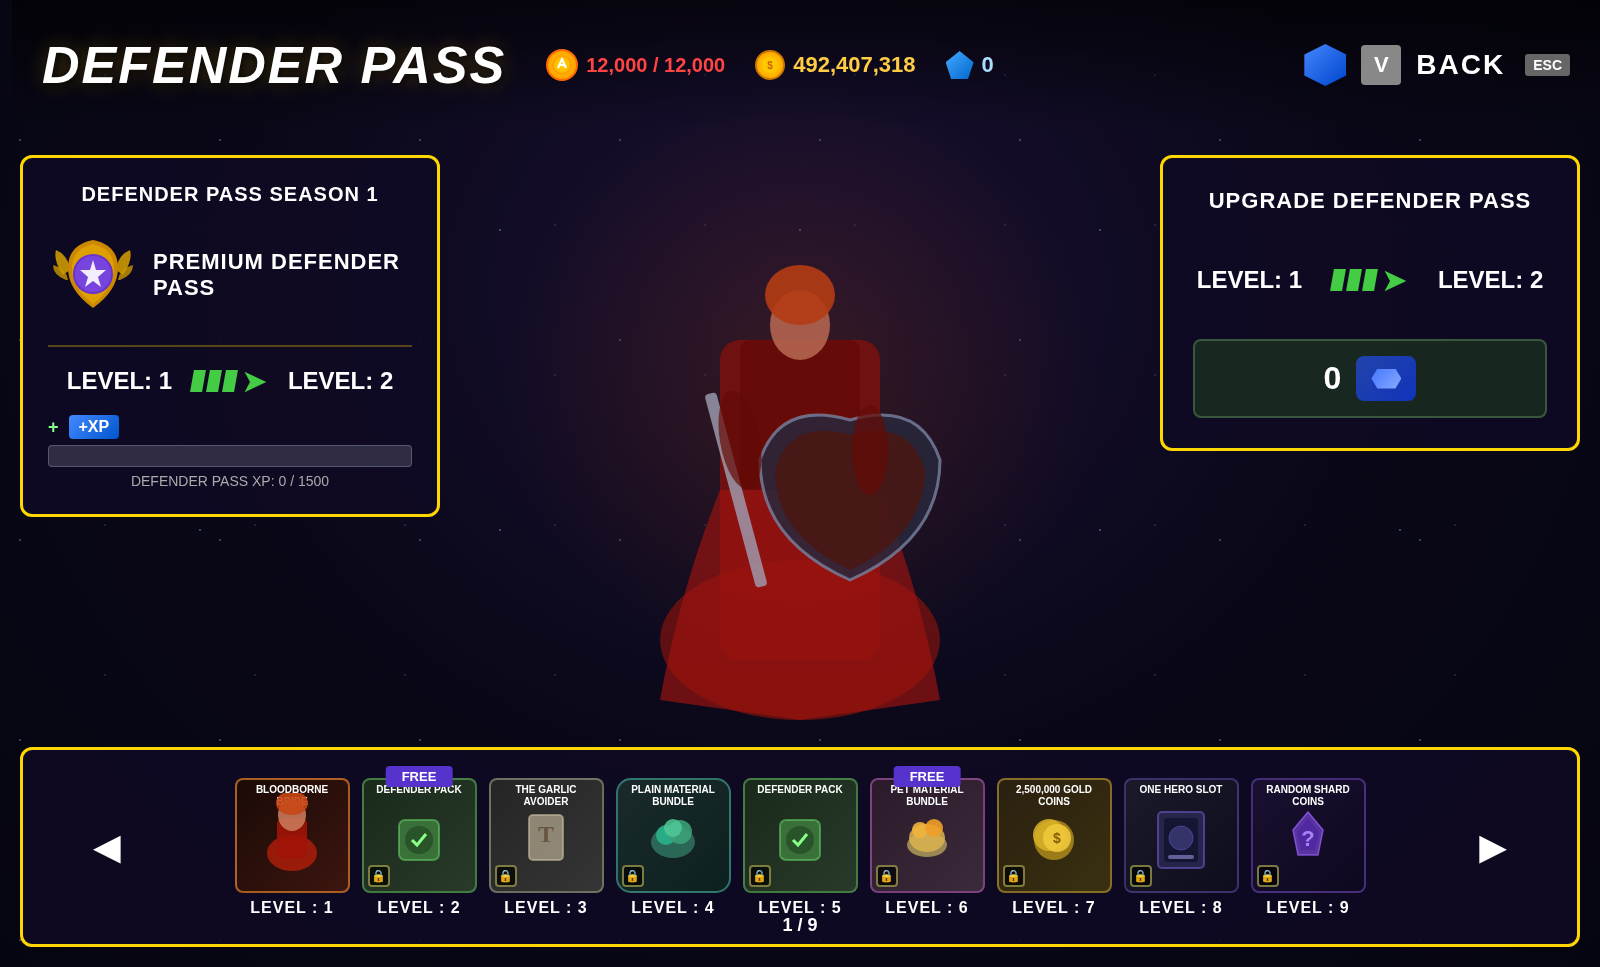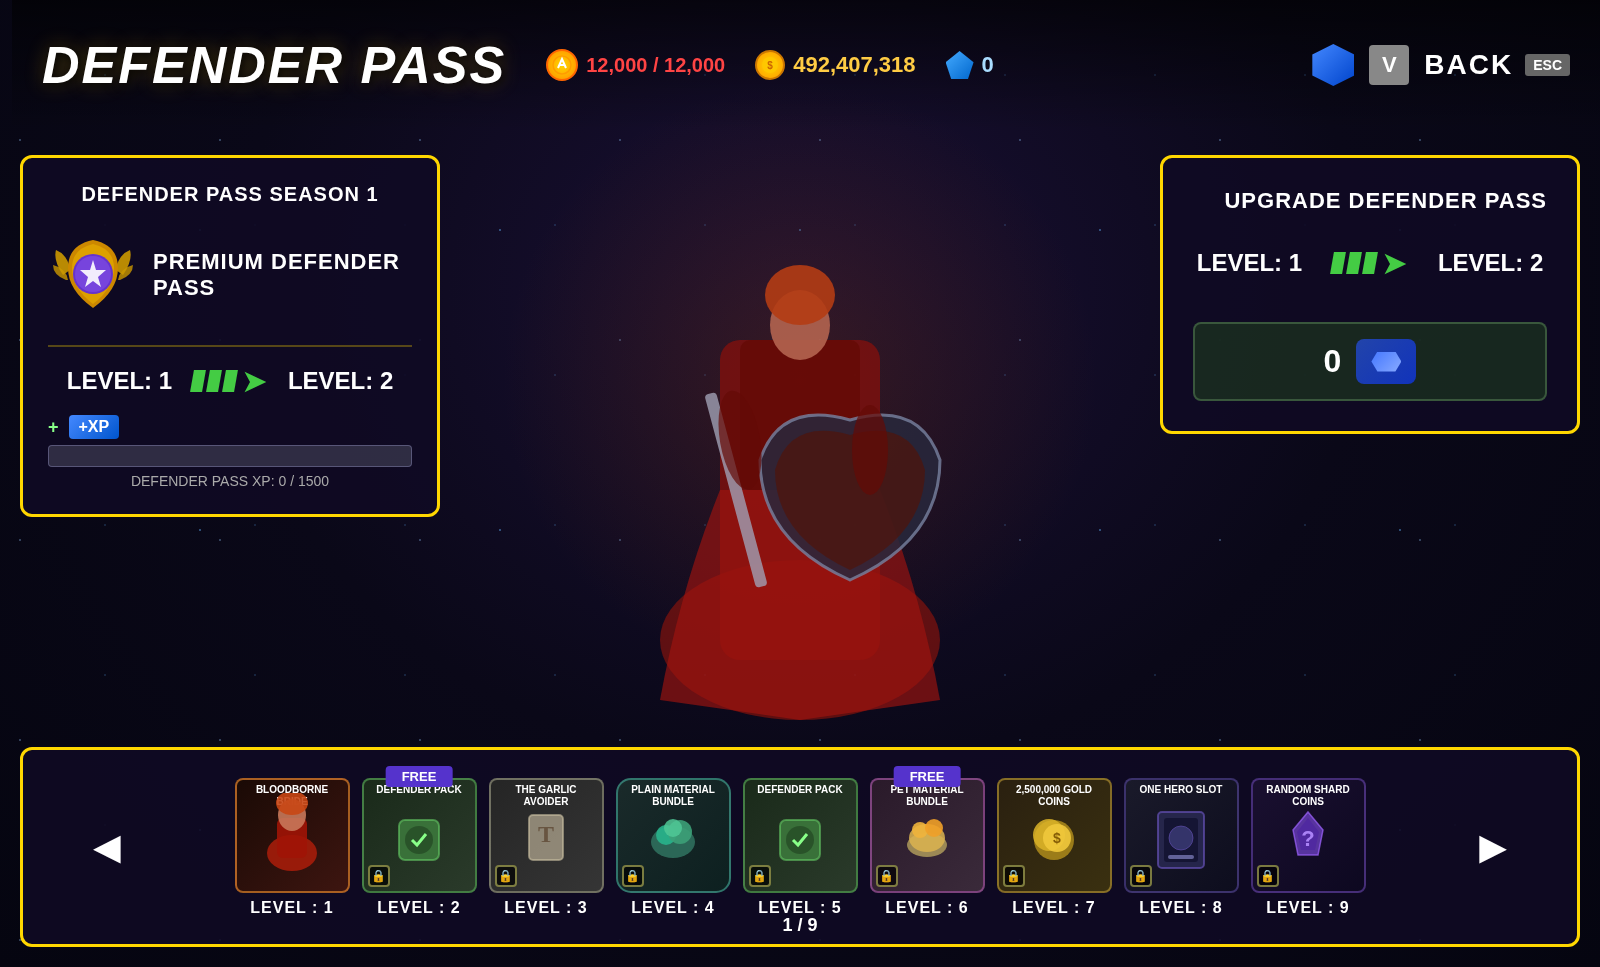--- a/index.html
+++ b/index.html
@@ -128,21 +128,21 @@
       height: 40px;
       display: flex;
       align-items: center;
       justify-content: center;
       border-radius: 4px;
     }
 
     .back-btn {
       display: flex;
       align-items: center;
-      gap: 12px;
+      gap: 20px;
       cursor: pointer;
     }
 
     .back-label {
       font-size: 28px;
       font-weight: 900;
       color: white;
       letter-spacing: 2px;
     }
 
@@ -292,22 +292,22 @@
       border: 3px solid #ffd700;
       border-radius: 12px;
       padding: 30px;
       z-index: 10;
     }
 
     .upgrade-title {
       font-size: 22px;
       font-weight: 900;
       color: white;
-      text-align: right;
-      margin-bottom: 30px;
+      text-align: center;
+      margin-bottom: 47px;
       letter-spacing: 1px;
     }
 
     .upgrade-level-row {
       display: flex;
       align-items: center;
       justify-content: center;
       gap: 30px;
       margin-bottom: 40px;
     }

